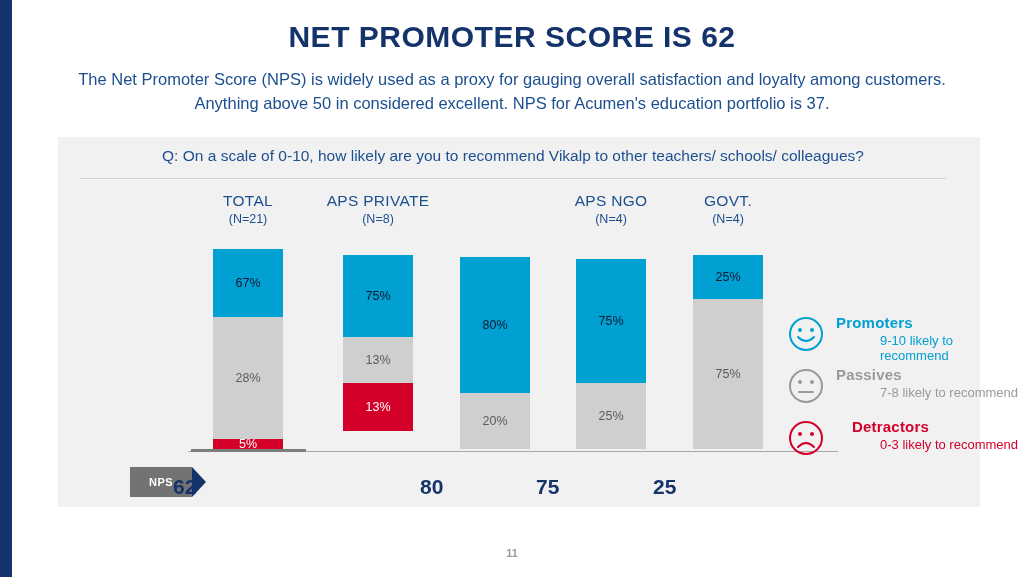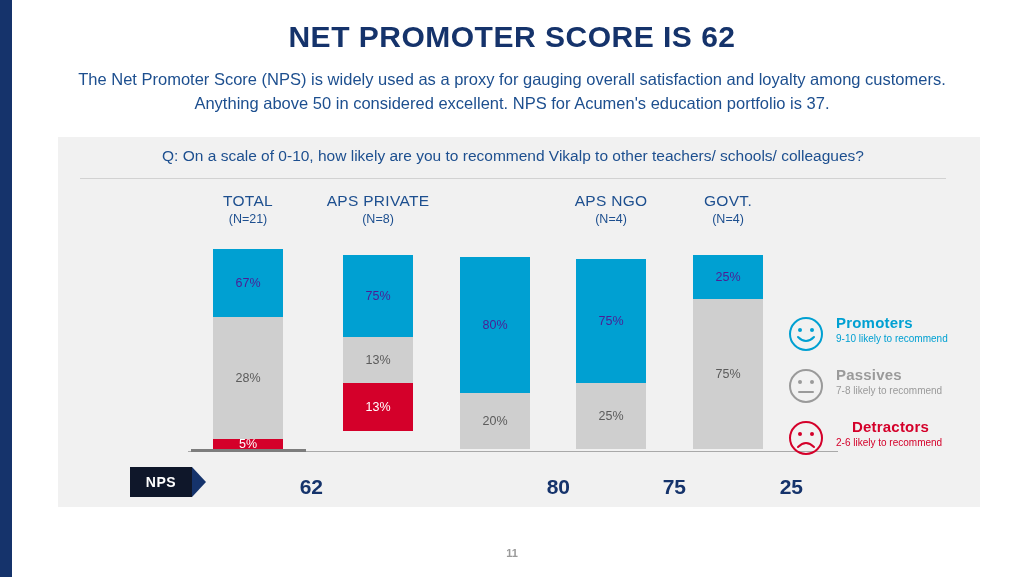--- a/index.html
+++ b/index.html
@@ -115,21 +115,21 @@
     width: 70px;
     box-sizing: border-box;
     display: flex;
     align-items: center;
     justify-content: center;
   }
   .seg-label {
     font-size: 12.5px;
   }
   .seg.promoter { background: #00a0d2; }
-  .seg.promoter .seg-label { color: #4c1d95; }
+  .seg.promoter .seg-label { color: #0f172a; }
   .seg.passive { background: #cfcfcf; }
   .seg.passive .seg-label { color: #5b5b5b; }
   .seg.detractor { background: #d4002a; }
   .seg.detractor .seg-label { color: #ffffff; }
 
   .axis {
     position: absolute;
     left: 130px;
     bottom: 55px;
     width: 650px;
@@ -142,34 +142,34 @@
     bottom: 55px;
     width: 115px;
     height: 3px;
     background: #7d7d7d;
   }
   .nps-row {
     position: absolute;
     left: 0;
     bottom: 8px;
     width: 150px;
-    text-align: right;
+    text-align: left;
     font-size: 21px;
     font-weight: bold;
     color: #15336b;
   }
   .nps-tag {
     position: absolute;
     left: 72px;
     bottom: 10px;
     width: 62px;
     height: 30px;
-    background: #0f172a;
+    background: #737373;
     color: #ffffff;
-    font-size: 14px;
+    font-size: 11px;
     font-weight: bold;
     display: flex;
     align-items: center;
     justify-content: center;
     letter-spacing: 0.5px;
   }
   .nps-arrow {
     position: absolute;
     left: 134px;
     bottom: 10px;
@@ -202,22 +202,23 @@
     position: absolute;
     left: 48px;
     top: 2px;
   }
   .legend-title {
     font-size: 15px;
     font-weight: bold;
     letter-spacing: 0.2px;
   }
   .legend-sub {
-    font-size: 10px;
+    font-size: 13px;
     margin-top: 2px;
+    margin-left: 44px;
   }
   .legend-item.promoters .legend-title,
   .legend-item.promoters .legend-sub { color: #00a0d2; }
   .legend-item.passives .legend-title,
   .legend-item.passives .legend-sub { color: #9a9a9a; }
   .legend-item.detractors .legend-title,
   .legend-item.detractors .legend-sub { color: #d4002a; }
 
   .page-num {
     position: absolute;
@@ -369,21 +370,21 @@
           <span class="legend-face">
             <svg width="36" height="36" viewBox="0 0 36 36">
               <circle cx="18" cy="18" r="16" fill="none" stroke="#d4002a" stroke-width="2"></circle>
               <circle cx="12" cy="14" r="2" fill="#d4002a"></circle>
               <circle cx="24" cy="14" r="2" fill="#d4002a"></circle>
               <path d="M10 27 Q18 19 26 27" fill="none" stroke="#d4002a" stroke-width="2" stroke-linecap="round"></path>
             </svg>
           </span>
           <span class="legend-text">
             <span class="legend-title" style="display:block;margin-left:16px;">Detractors</span>
-            <span class="legend-sub" style="display:block;">2-6 likely to recommend</span>
+            <span class="legend-sub" style="display:block;">0-3 likely to recommend</span>
           </span>
         </div>
 
       </div>
     </div>
   </div>
 
   <div class="page-num">11</div>
 </div>
 

